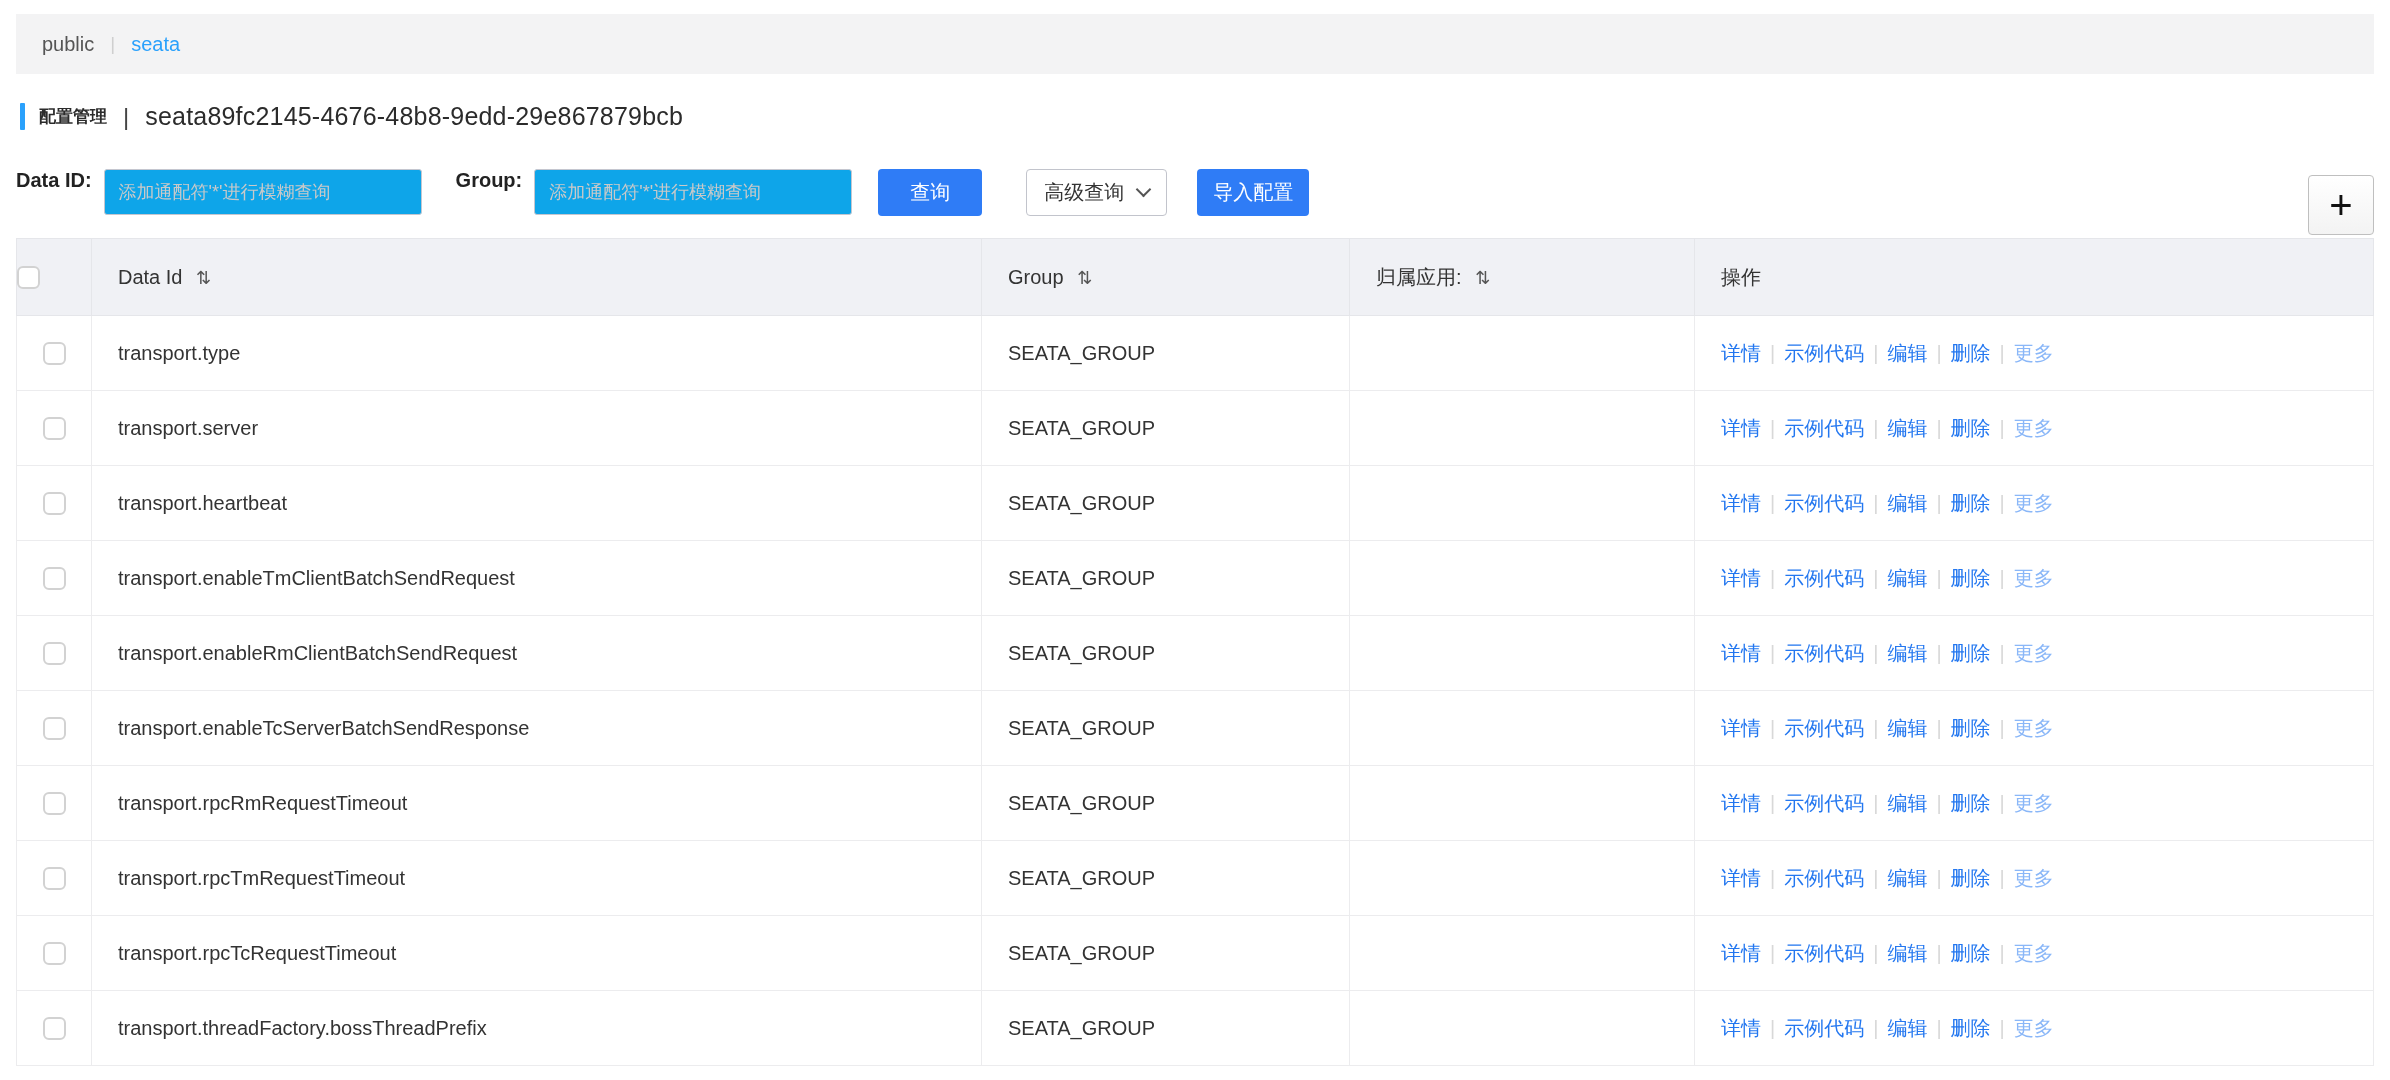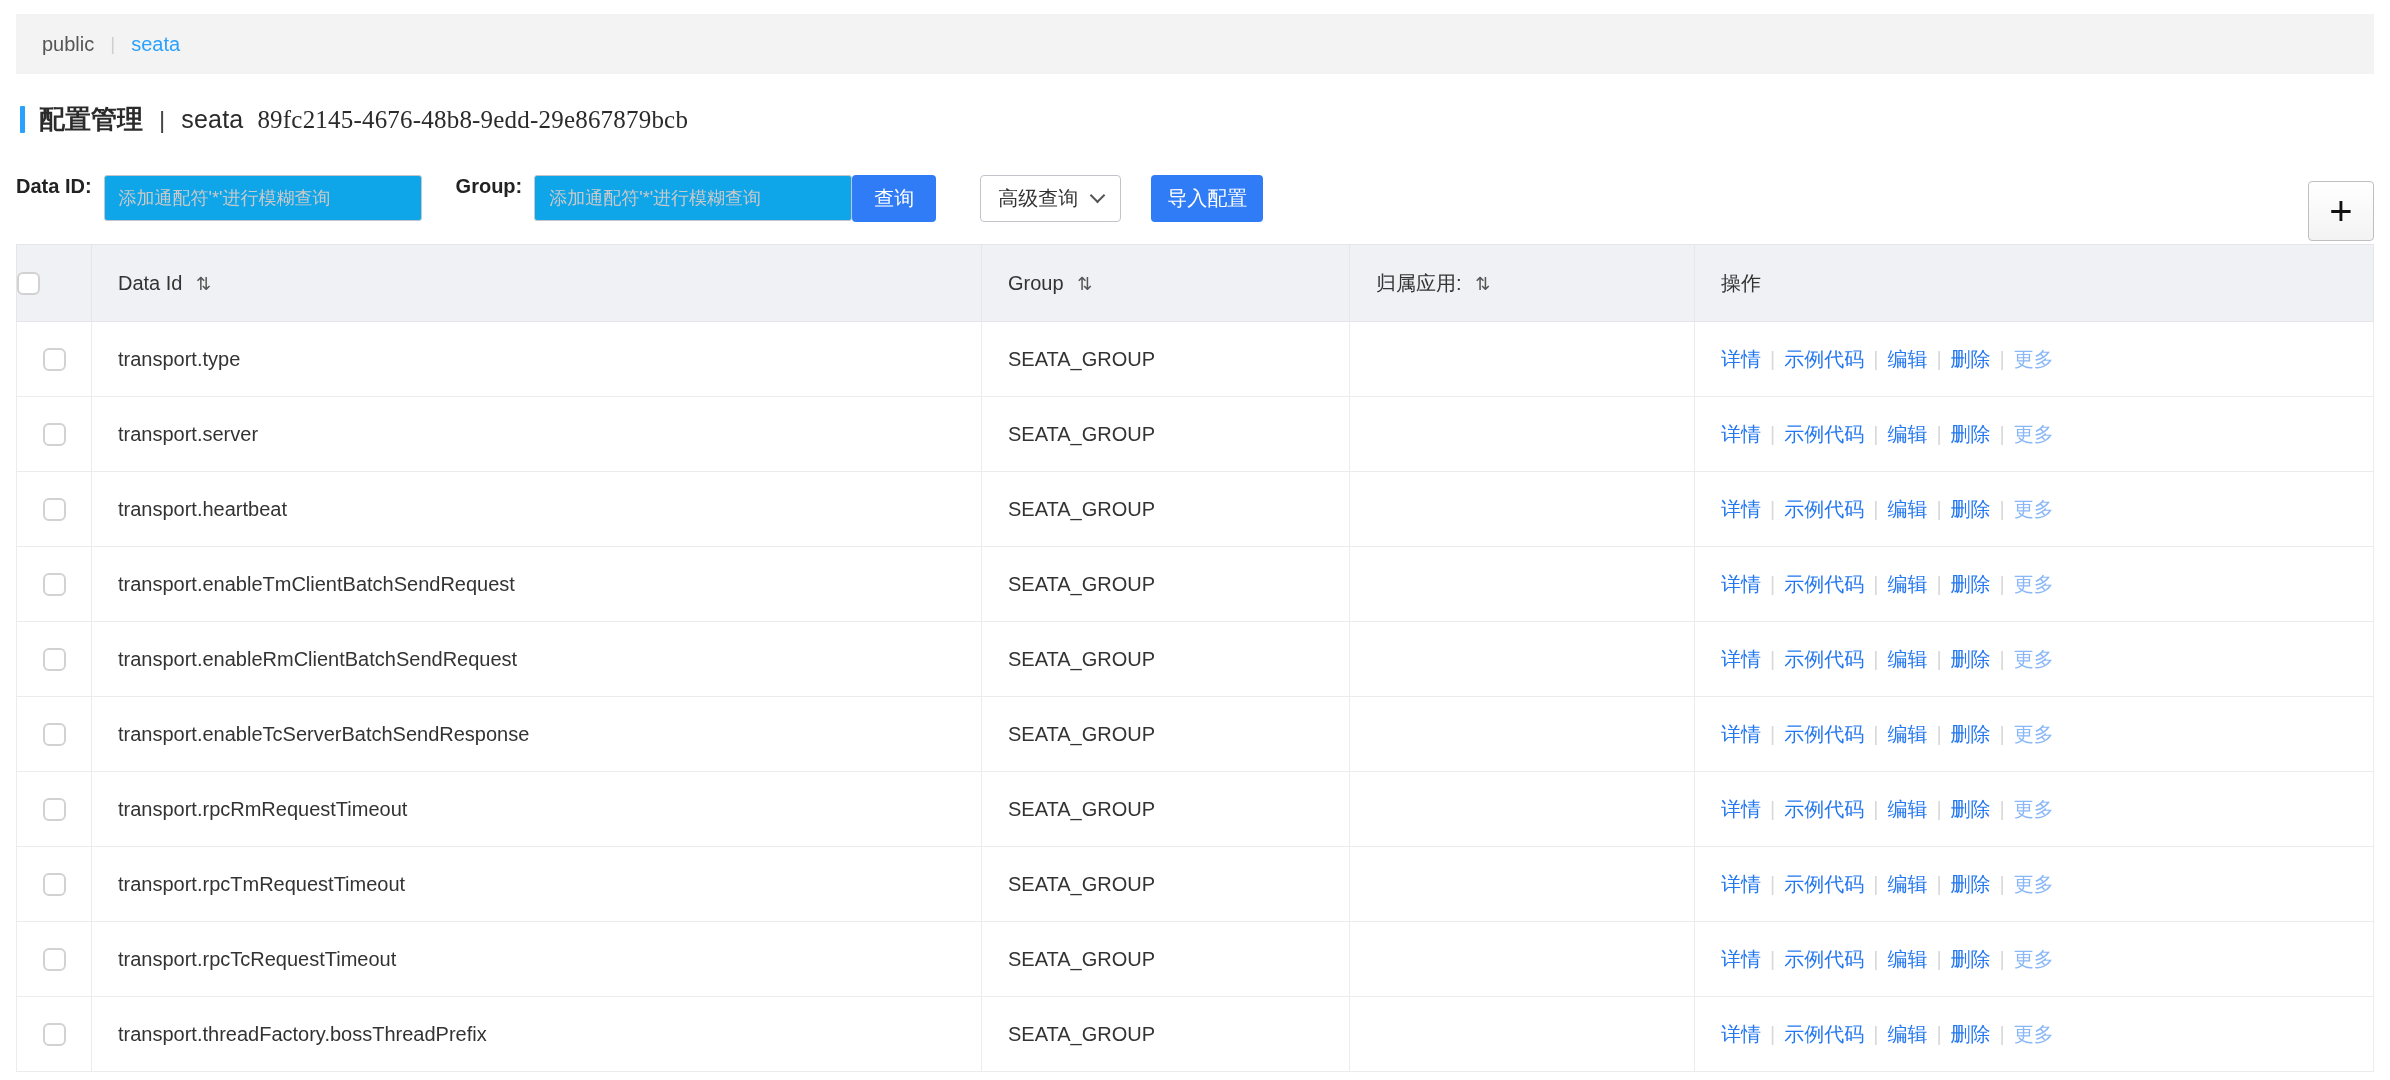--- a/index.html
+++ b/index.html
@@ -21,21 +21,21 @@
     background:#f3f3f4; height:60px;
     display:flex; align-items:center; padding:0 26px;
   }
   .ns-item { font-size:20px; color:#555; cursor:pointer; }
   .ns-item.active { color:var(--accent); }
   .ns-sep { color:#cfcfcf; margin:0 16px; font-size:19px; }
 
   
   .title-row { display:flex; align-items:center; margin:28px 0 0 4px; }
   .accent-bar { width:5px; height:27px; background:var(--accent); border-radius:1px; margin-right:14px; }
-  .page-title { font-size:26px; font-weight:bold; color:#2b2b2b; }
+  .page-title { font-size:17px; font-weight:bold; color:#2b2b2b; }
   .title-sep { margin:0 16px; font-size:24px; color:#444; }
   .ns-detail { font-size:25px; color:#2b2b2b; letter-spacing:0.2px; }
   .result-text { margin-left:28px; font-size:20px; color:#aaa; }
   .result-count { font-weight:bold; color:#8a8a8a; }
 
   
   .filter-row { display:flex; align-items:flex-start; margin-top:38px; position:relative; }
   .filter-label { font-size:20px; font-weight:bold; color:#222; margin-right:12px; }
   .group-label { margin-left:34px; }
   .filter-input {
@@ -43,21 +43,21 @@
     font-size:18px; padding:0 14px; color:#333; outline:none;
     font-family:inherit; background:#0ea5e9;
   }
   .filter-input::placeholder { color:#c9c9c9; }
   .btn {
     height:47px; border-radius:4px; font-size:20px; cursor:pointer;
     font-family:inherit; display:inline-flex; align-items:center; justify-content:center;
   }
   .btn-primary { background:var(--primary); color:#fff; border:none; }
   .btn-default { background:#fff; color:#333; border:1px solid #c2c4cc; }
-  .search-btn { width:84px; }
+  .search-btn { width:104px; margin-left:26px; }
   .adv-btn { margin-left:44px; padding:0 17px; }
   .import-btn { margin-left:30px; padding:0 16px; }
   .chevron {
     display:inline-block; width:11px; height:11px;
     border-right:2px solid #555; border-bottom:2px solid #555;
     transform:rotate(45deg); margin-left:14px; margin-top:-6px;
   }
   .add-btn {
     position:absolute; right:0; top:6px; width:66px; height:60px;
     background:linear-gradient(#ffffff,#f3f3f3);
@@ -101,21 +101,21 @@
     <span class="ns-item">public</span>
     <span class="ns-sep">|</span>
     <span class="ns-item active">seata</span>
   </div>
 
   <div class="title-row">
     <span class="accent-bar"></span>
     <span class="page-title">配置管理</span>
     <span class="title-sep">|</span>
     <span class="ns-detail">seata</span>
-    <span class="ns-detail" style="margin-left:14px;font-family:Liberation Serif, serif;">89fc2145-4676-48b8-9edd-29e867879bcb</span>
+    <span class="ns-detail" style="">89fc2145-4676-48b8-9edd-29e867879bcb</span>
   </div>
 
   <div class="filter-row">
     <label class="filter-label">Data ID:</label>
     <input class="filter-input" type="text" placeholder="添加通配符'*'进行模糊查询" style="">
     <label class="filter-label group-label">Group:</label>
     <input class="filter-input" type="text" placeholder="添加通配符'*'进行模糊查询" style="">
     <button class="btn btn-primary search-btn">查询</button>
     <button class="btn btn-default adv-btn">
       <span>高级查询</span>

